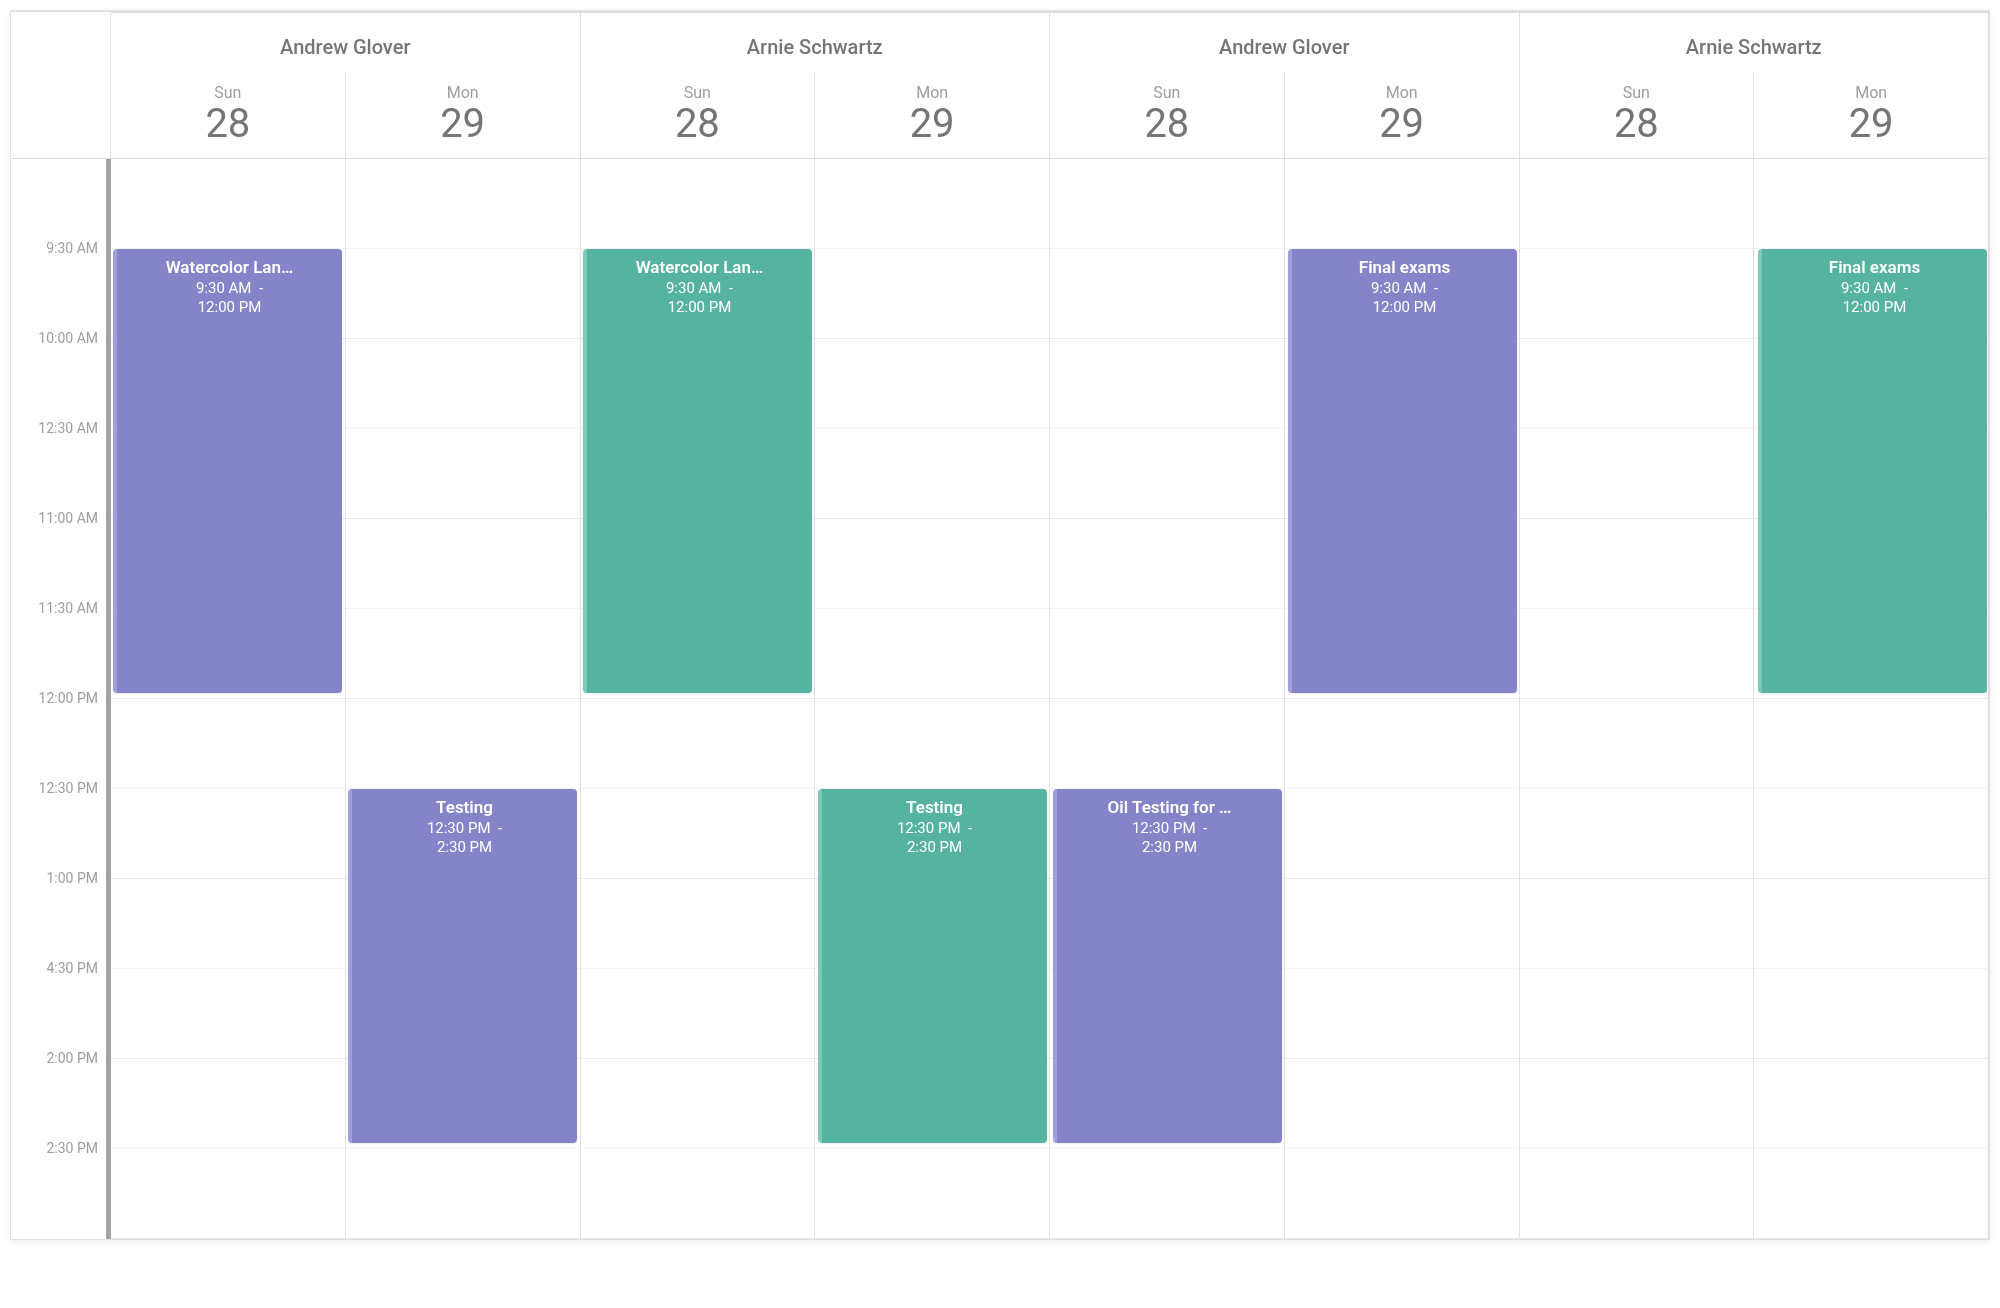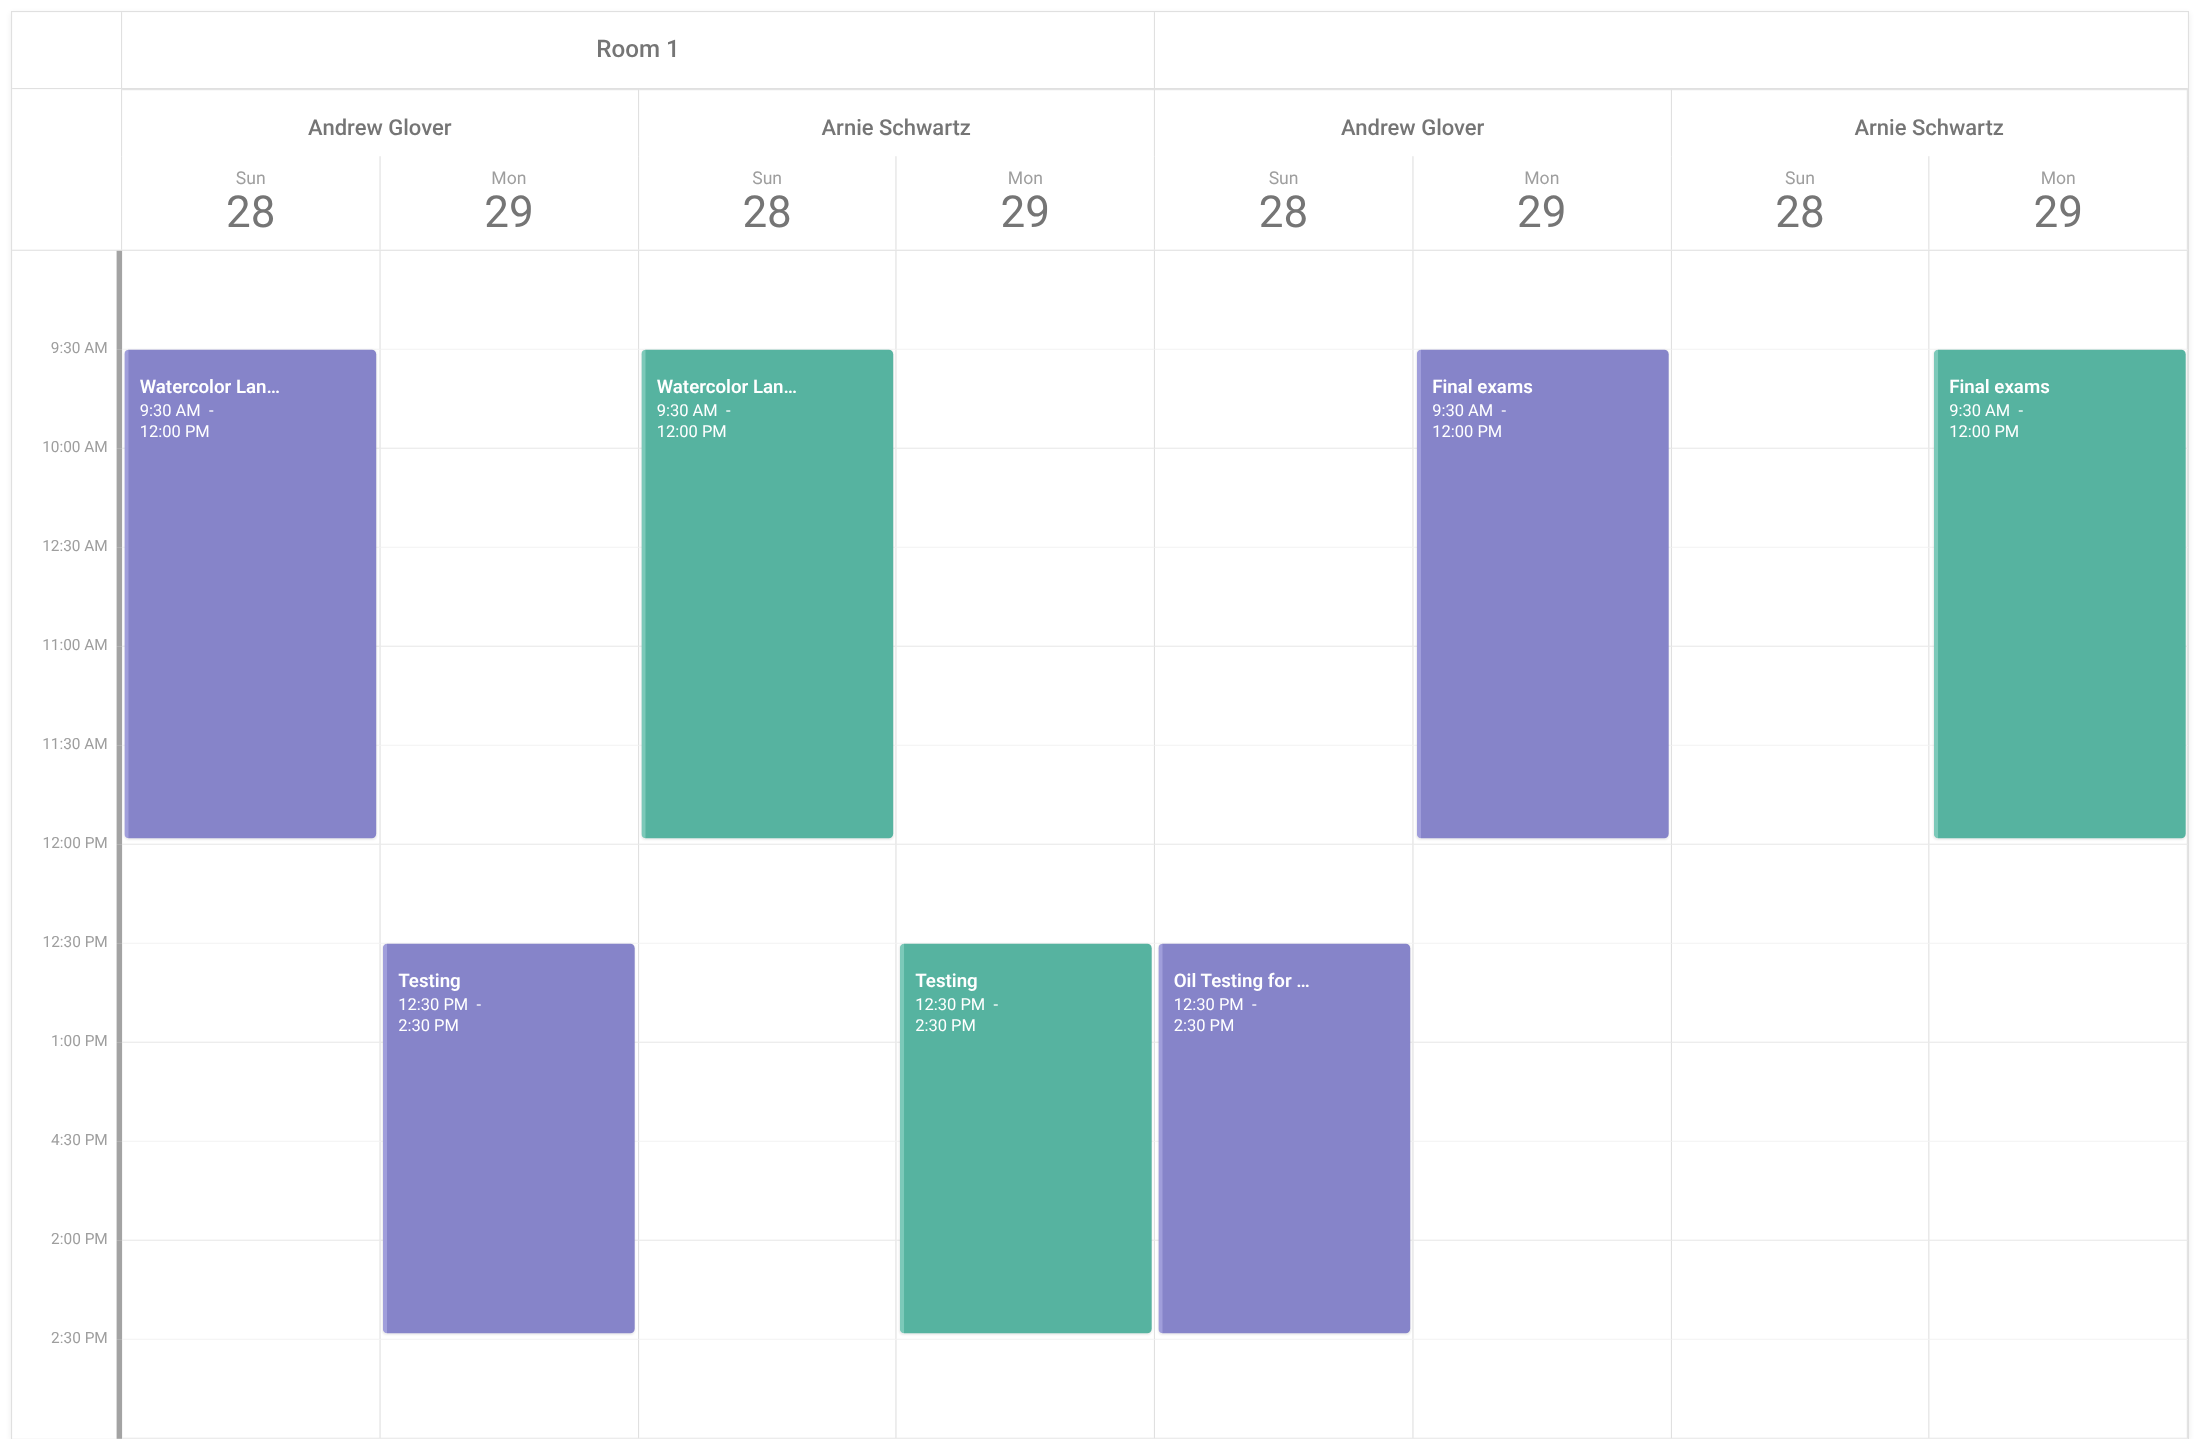--- a/index.html
+++ b/index.html
@@ -93,27 +93,28 @@
   .cell.hour-line { border-bottom: 1px solid #e9e9e9; }
   
   .events {
     position: absolute;
     top: 0; left: 0; right: 0; bottom: 0;
     pointer-events: none;
   }
   .event {
     position: absolute;
     border-radius: 4px;
-    padding: 24px 10px;
+    padding: 8px 10px;
     color: #fff;
     font-size: 16px;
     overflow: hidden;
     pointer-events: auto;
     border-left: 4px solid rgba(255,255,255,0.35);
     box-shadow: 0 1px 2px rgba(0,0,0,0.08);
+    text-align: center;
   }
   .event.purple { background: #8684c9; border-left-color: #a09edb; }
   .event.teal   { background: #56b3a0; border-left-color: #7cc9b9; }
   .event .title {
     font-weight: 600;
     white-space: nowrap;
     overflow: hidden;
     text-overflow: ellipsis;
     margin-bottom: 2px;
     font-size: 17px;
@@ -123,21 +124,20 @@
     line-height: 1.25;
   }
 </style>
 </head>
 <body>
 
 <div class="calendar">
 
   <div class="header-row rooms">
     <div class="corner"></div>
-    <div class="room"><span>Room 1</span></div>
   </div>
 
   <div class="header-row people">
     <div class="corner"></div>
     <div class="person"><span>Andrew Glover</span></div>
     <div class="person"><span>Arnie Schwartz</span></div>
     <div class="person"><span>Andrew Glover</span></div>
     <div class="person"><span>Arnie Schwartz</span></div>
   </div>
 

